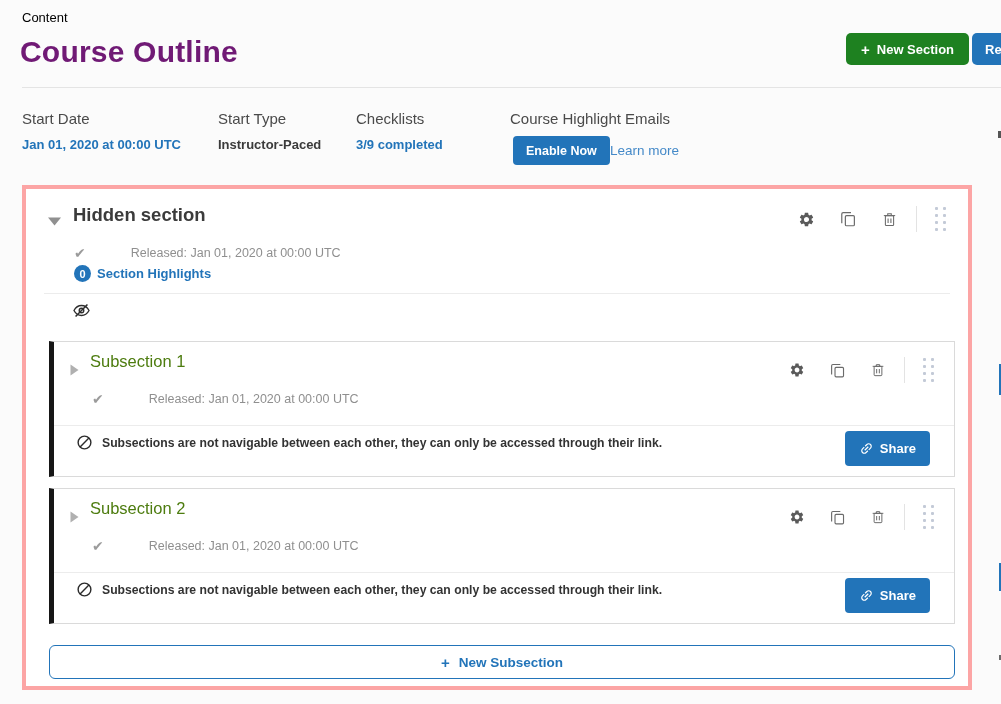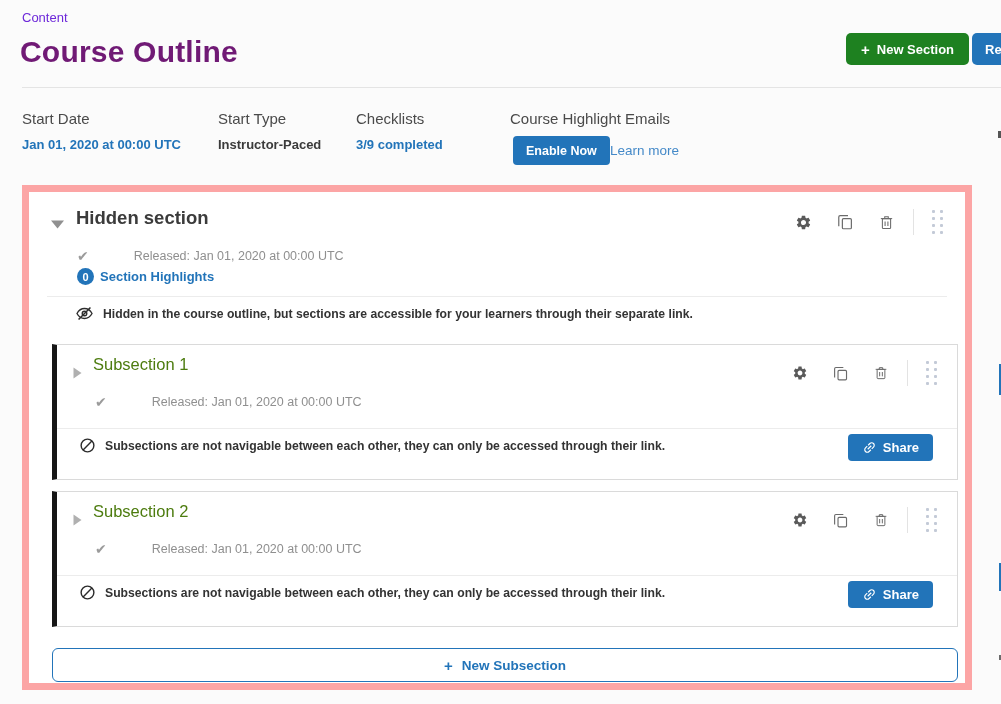--- a/index.html
+++ b/index.html
@@ -4,21 +4,21 @@
 <style>
   * { margin:0; padding:0; box-sizing:border-box; }
   html,body { width:1001px; height:704px; overflow:hidden; }
   body {
     font-family:"Liberation Sans","DejaVu Sans",sans-serif;
     background:#fbfbfb; color:#3b3b3b; position:relative;
   }
   .abs { position:absolute; }
 
   
-  .breadcrumb { left:22px; top:10px; font-size:13px; color:#6d28d9; }
+  .breadcrumb { left:22px; top:10px; font-size:13px; color:#000000; }
   .page-title { left:20px; top:35px; font-size:30px; font-weight:700; color:#701a75; letter-spacing:.2px; }
   .btn { display:inline-flex; align-items:center; justify-content:center; gap:7px;
          border:none; border-radius:5px; cursor:pointer; font-family:inherit;
          font-weight:700; color:#fff; }
   .btn-green { background:#1e8120; }
   .btn-blue  { background:#2274b9; }
   .btn-new-section { left:846px; top:33px; height:32px; padding:0 15px; font-size:13px; }
   .btn-reindex { left:972px; top:33px; height:32px; width:70px; padding-left:13px;
                  justify-content:flex-start; font-size:13px; border-radius:5px; }
   .plus-glyph { font-weight:700; font-size:15px; line-height:1; }
@@ -27,21 +27,21 @@
   
   .status-label { top:110px; font-size:15px; color:#4a4a4a; }
   .status-value { top:137px; font-size:13px; font-weight:700; }
   .link-blue { color:#2274b9; cursor:pointer; }
   .value-dark { color:#3b3b3b; }
   .btn-enable { left:513px; top:136px; height:29px; padding:0 13px; font-size:12.5px; border-radius:4px; }
   .learn-more { left:610px; top:143px; font-size:13.5px; color:#4489c8; cursor:pointer; }
 
   
   .outline-card { left:22px; top:185px; width:950px; height:505px;
-                  background:#fff; border:7px solid #fca5a5; }
+                  background:#fff; border:4px solid #fca5a5; }
 
   .caret-btn { background:none; border:none; cursor:pointer; padding:2px; }
   .section-title { left:47px; top:15px; font-size:18.5px; font-weight:700; color:#3b3b3b; }
   .caret-down { left:20px; top:23px; }
   .action-group { top:12px; right:12px; display:flex; align-items:center; }
   .icon-btn { background:none; border:none; cursor:pointer; padding:6px 12px; display:flex; align-items:center; }
   .v-sep { width:1px; height:26px; background:#e3e3e3; margin:0 6px; }
   .drag-handle { display:grid; grid-template-columns:3px 3px; grid-auto-rows:3px;
                  gap:4px 5px; padding:6px 10px 6px 12px; cursor:grab; }
   .drag-handle i { background:#c3cad7; border-radius:1px; }
@@ -63,21 +63,21 @@
   
   .subsection-card { left:23px; width:906px; height:136px; background:#fff;
                      border:1px solid #dadada; border-left:5px solid #161616; }
   .sub1 { top:152px; } .sub2 { top:299px; }
   .caret-right { left:14px; top:20px; }
   .sub-title { left:36px; top:10px; font-size:16.5px; font-weight:500; color:#4d7c0f; }
   .sub-action-group { top:10px; right:10px; }
   .sub-released { left:38px; top:50px; }
   .sub-divider { left:0; right:0; top:83px; height:1px; background:#ececec; }
   .sub-notice { left:22px; top:92px; }
-  .btn-share { right:24px; top:89px; height:27px; padding:0 14px; font-size:13px; border-radius:4px; gap:6px; }
+  .btn-share { right:24px; top:89px; height:35px; padding:0 14px; font-size:13px; border-radius:4px; gap:6px; }
   .link-icon-svg { transform:rotate(-45deg); }
 
   
   .btn-new-subsection { left:23px; top:456px; width:906px; height:34px;
                         background:#fff; border:1px solid #2274b9; border-radius:6px;
                         display:flex; align-items:center; justify-content:center; gap:9px;
                         color:#2274b9; font-size:13.5px; font-weight:700; cursor:pointer;
                         font-family:inherit; }
 
   
@@ -165,21 +165,20 @@
   </div>
 
   <div class="abs section-divider"></div>
 
   <div class="abs notice-row hidden-notice">
     <svg viewBox="0 0 24 24" width="19" height="19" fill="none" stroke="#2e2e2e" stroke-width="1.7">
         <path d="M2.5 12s3.4-6.3 9.5-6.3S21.5 12 21.5 12s-3.4 6.3-9.5 6.3S2.5 12 2.5 12z"></path>
         <circle cx="12" cy="12" r="2.9"></circle>
         <path d="M4.5 19.5 19.5 4.5" stroke-width="2"></path>
       </svg>
-    <span class="notice-text">Hidden in the course outline, but sections are accessible for your learners through their separate link.</span>
   </div>
 
   <div class="abs subsection-card sub1">
     <button class="abs caret-btn caret-right">
       <svg width="9" height="12" viewBox="0 0 9 12">
           <polygon points="0.5,0.5 8.5,6 0.5,11.5" fill="#b0b0b0"></polygon>
         </svg>
     </button>
     <div class="abs sub-title">Subsection 1</div>
 

